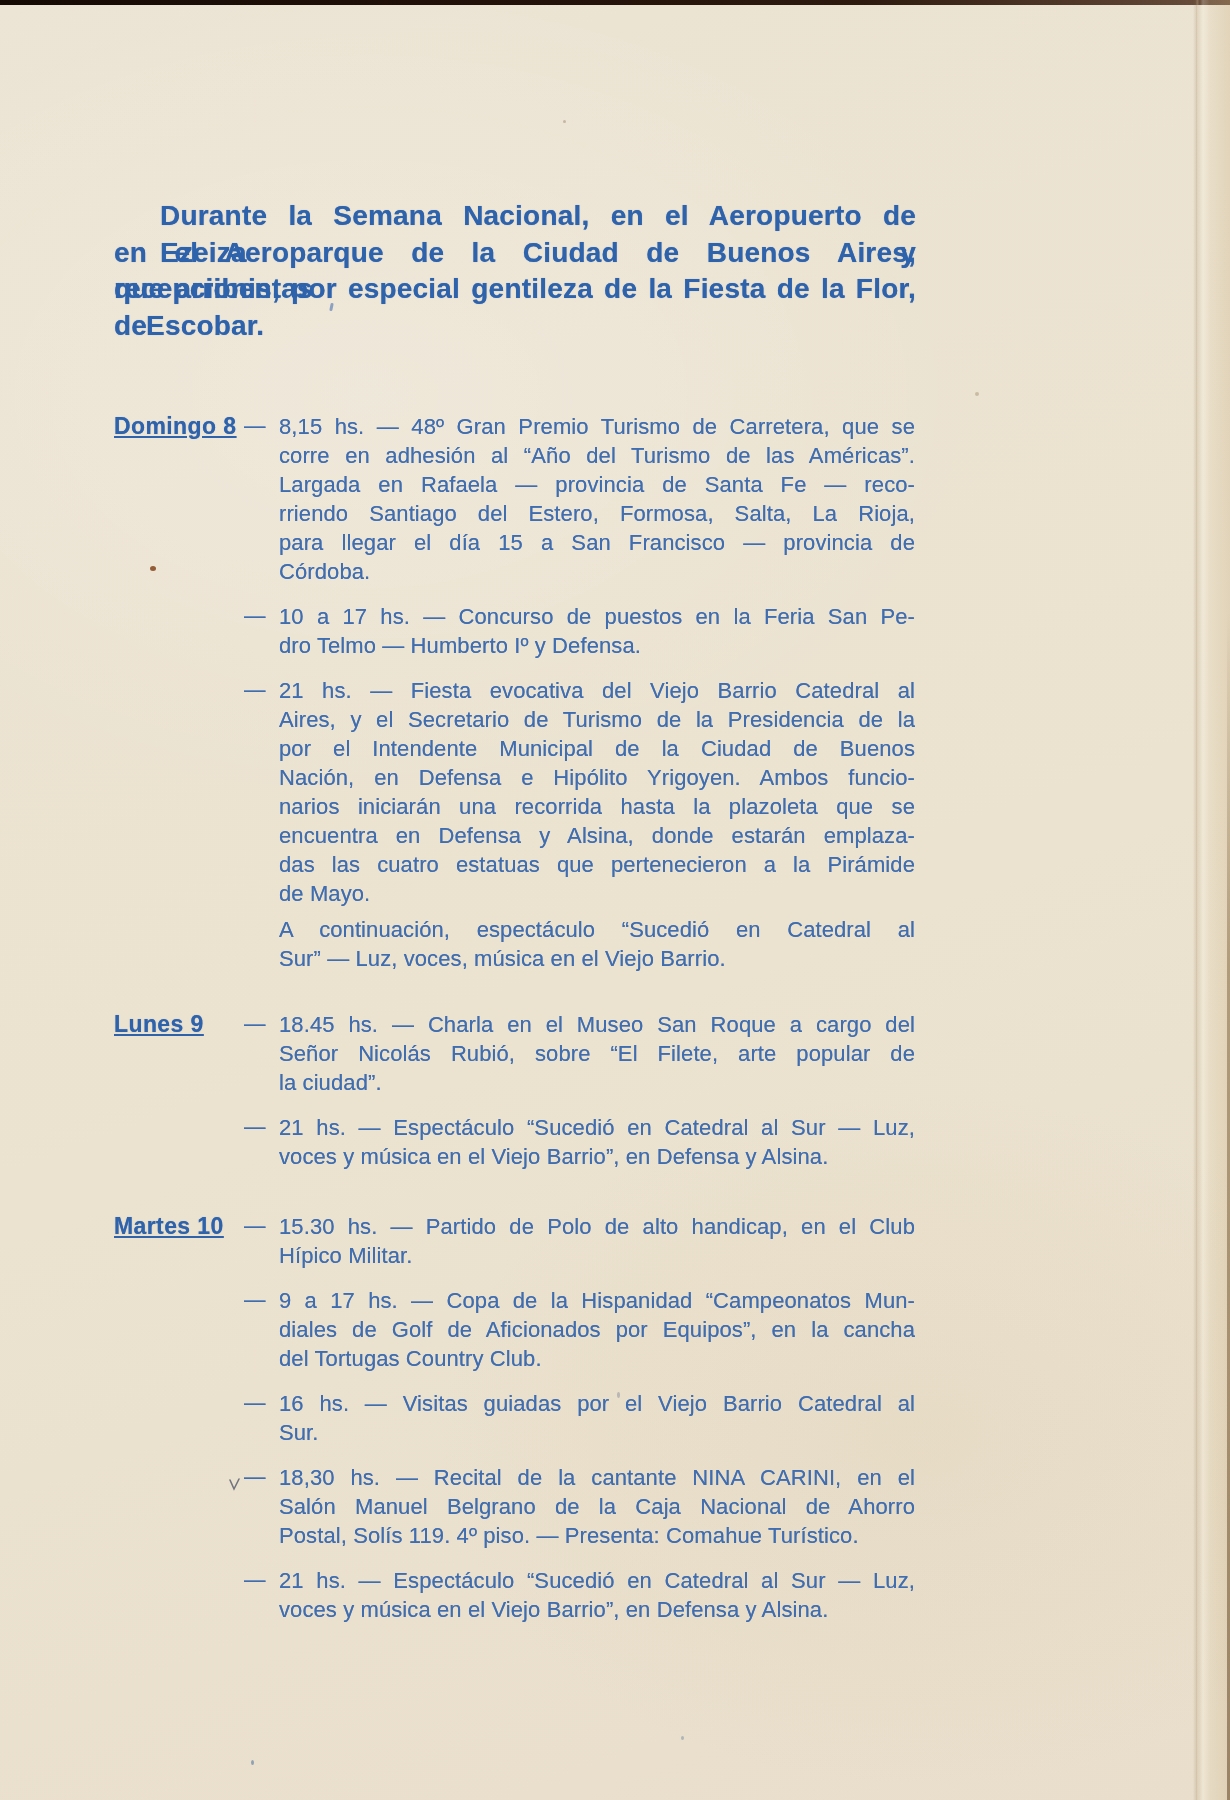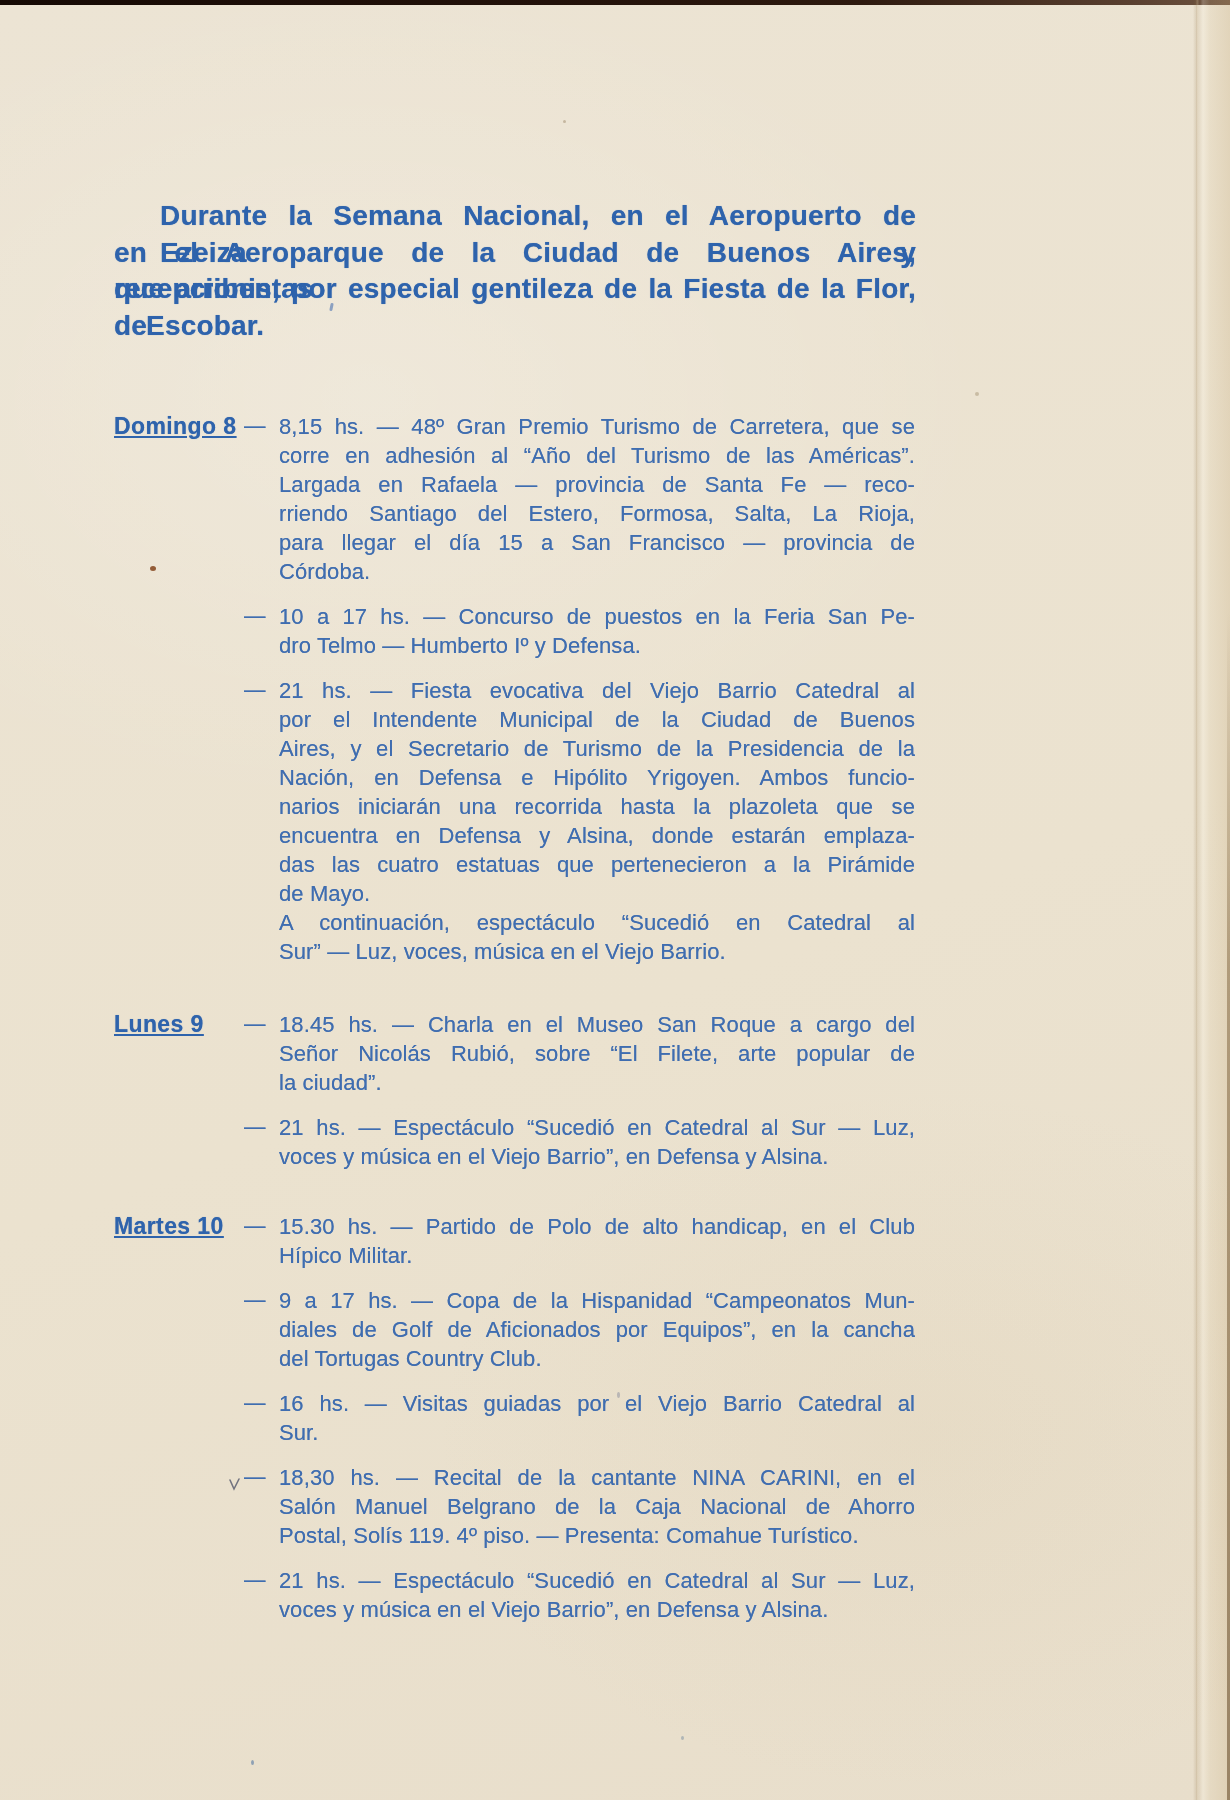--- a/index.html
+++ b/index.html
@@ -48,21 +48,21 @@
   .day-label{
     position:absolute;left:0;top:0;
     font-weight:bold;font-size:23px;line-height:29px;
     color:#2e63ac;letter-spacing:.4px;
     text-shadow:0 0 .7px rgba(46,99,172,.7);
     text-decoration:underline;
   }
   .entries{margin-left:130px;}
   .entry{display:flex;margin-top:16px;}
   .entry:first-child{margin-top:0;}
-  .entry.continuation{margin-top:0;}
+  .entry.continuation{margin-top:7px;}
   .dash{
     flex:none;width:35px;font-size:21.5px;line-height:29px;
     color:#3f6db0;text-shadow:0 0 .6px rgba(63,109,176,.7);
   }
   .entry-text{
     flex:none;width:636px;font-size:22px;line-height:29px;
     color:#3f6db0;letter-spacing:.1px;
     text-shadow:0 0 .6px rgba(63,109,176,.7);
   }
   .jline{text-align:justify;text-align-last:justify;height:29px;overflow:visible;}
@@ -114,22 +114,22 @@
             <span class="dash">—</span>
             <div class="entry-text">
               <div class="jline">10 a 17 hs. — Concurso de puestos en la Feria San Pe-</div>
               <div class="jline last">dro Telmo — Humberto Iº y Defensa.</div>
             </div>
           </div>
           <div class="entry">
             <span class="dash">—</span>
             <div class="entry-text">
               <div class="jline">21 hs. — Fiesta evocativa del Viejo Barrio Catedral al</div>
+              <div class="jline">Aires, y el Secretario de Turismo de la Presidencia de la</div>
               <div class="jline">por el Intendente Municipal de la Ciudad de Buenos</div>
-              <div class="jline">Aires, y el Secretario de Turismo de la Presidencia de la</div>
               <div class="jline">Nación, en Defensa e Hipólito Yrigoyen. Ambos funcio-</div>
               <div class="jline">narios iniciarán una recorrida hasta la plazoleta que se</div>
               <div class="jline">encuentra en Defensa y Alsina, donde estarán emplaza-</div>
               <div class="jline">das las cuatro estatuas que pertenecieron a la Pirámide</div>
               <div class="jline last">de Mayo.</div>
             </div>
           </div>
           <div class="entry continuation">
             <span class="dash"></span>
             <div class="entry-text">

